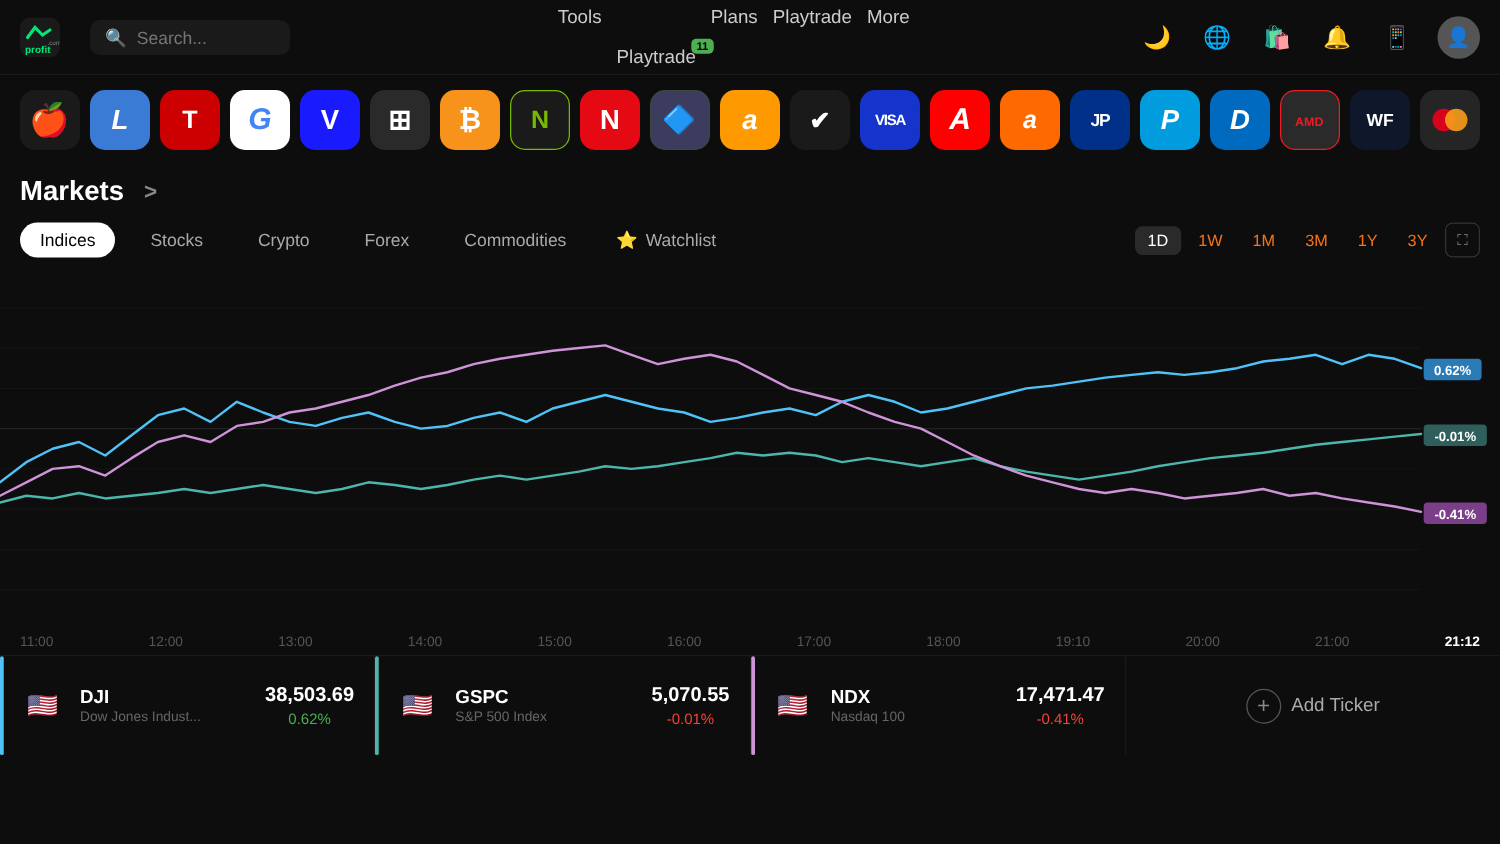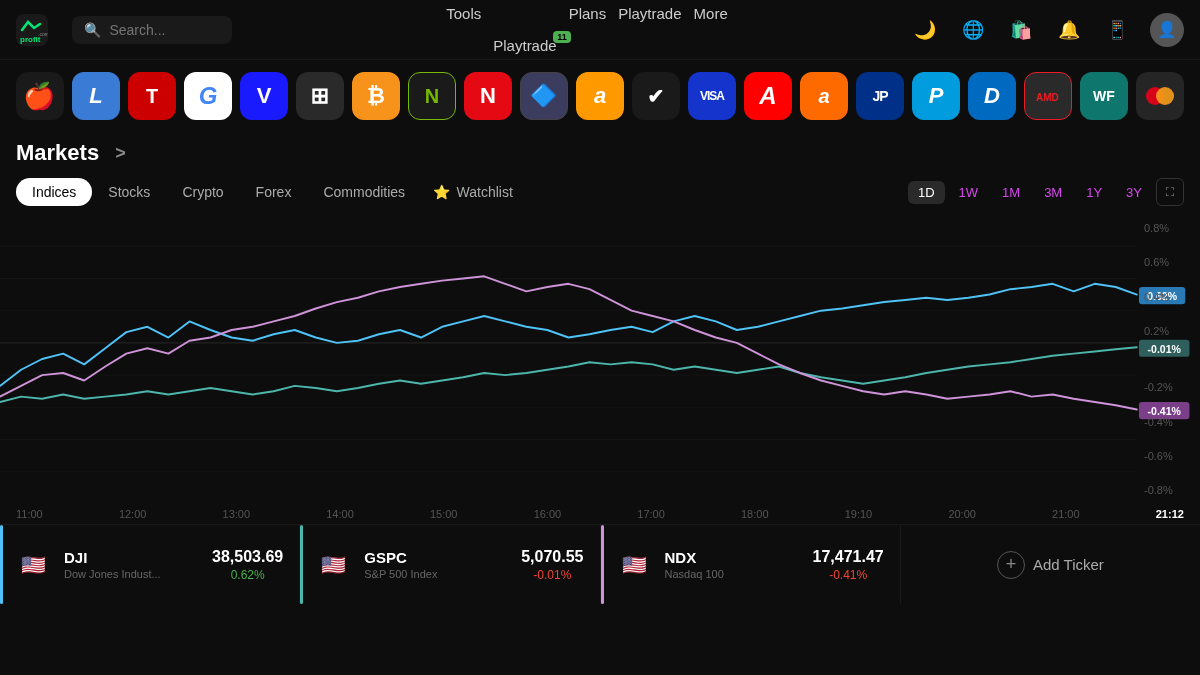--- a/index.html
+++ b/index.html
@@ -141,21 +141,21 @@
 
     
     .tabs-row {
       display: flex;
       align-items: center;
       justify-content: space-between;
       margin-bottom: 8px;
     }
     .tabs {
       display: flex;
-      gap: 0;
+      gap: 12px;
       align-items: center;
     }
     .tab {
       padding: 6px 16px;
       border-radius: 20px;
       font-size: 14px;
       font-weight: 500;
       cursor: pointer;
       color: #aaa;
       background: transparent;
@@ -177,21 +177,21 @@
     .time-controls {
       display: flex;
       gap: 4px;
       align-items: center;
     }
     .time-btn {
       padding: 4px 10px;
       border-radius: 6px;
       font-size: 13px;
       cursor: pointer;
-      color: #d946ef;
+      color: #f97316;
       background: transparent;
       border: none;
     }
     .time-btn.active {
       background: #2a2a2a;
       color: #fff;
     }
     .fullscreen-btn {
       width: 28px;
       height: 28px;
@@ -400,21 +400,21 @@
   <div class="ticker-icon" style="background:#009cde; color:#fff; font-size:22px; font-weight:700; font-style:italic;">P</div>
 
   <div class="ticker-icon" style="background:#006ac1; color:#fff; font-size:22px; font-weight:700; font-style:italic;">D</div>
 
   <div class="ticker-icon" style="background:#2a2a2a; border:1.5px solid #ed1c24; font-size:22px;">
     <svg width="28" height="20" viewBox="0 0 28 20">
         <text x="2" y="15" font-size="10" fill="#ed1c24" font-weight="700">AMD</text>
       </svg>
   </div>
 
-  <div class="ticker-icon" style="background:#0f766e; color:#fff; font-size:14px; font-weight:700;">WF</div>
+  <div class="ticker-icon" style="background:#0f172a; color:#fff; font-size:14px; font-weight:700;">WF</div>
 
   <div class="ticker-icon" style="background:#252525; font-size:16px;">
     <svg width="36" height="24" viewBox="0 0 36 24">
       <circle cx="13" cy="12" r="9" fill="#eb001b" opacity="0.9"></circle>
       <circle cx="23" cy="12" r="9" fill="#f79e1b" opacity="0.9"></circle>
     </svg>
   </div>
 </div>
 
 <div class="markets-section">
@@ -469,31 +469,20 @@
     <text x="1104" y="80" text-anchor="middle" font-size="10" fill="#fff" font-weight="600">0.62%</text>
 
     <rect x="1082" y="117" width="48" height="16" rx="3" fill="#2e5f5c"></rect>
     <text x="1106" y="129" text-anchor="middle" font-size="10" fill="#fff" font-weight="600">-0.01%</text>
 
     <rect x="1082" y="175" width="48" height="16" rx="3" fill="#7b3f8a"></rect>
     <text x="1106" y="187" text-anchor="middle" font-size="10" fill="#fff" font-weight="600">-0.41%</text>
   </svg>
 
   
-  <div class="chart-y-labels">
-    <span>0.8%</span>
-    <span>0.6%</span>
-    <span>0.4%</span>
-    <span>0.2%</span>
-    <span></span>
-    <span>-0.2%</span>
-    <span>-0.4%</span>
-    <span>-0.6%</span>
-    <span>-0.8%</span>
-  </div>
 </div>
 
 <div class="chart-x-labels">
   <span>11:00</span>
   <span>12:00</span>
   <span>13:00</span>
   <span>14:00</span>
   <span>15:00</span>
   <span>16:00</span>
   <span>17:00</span>

